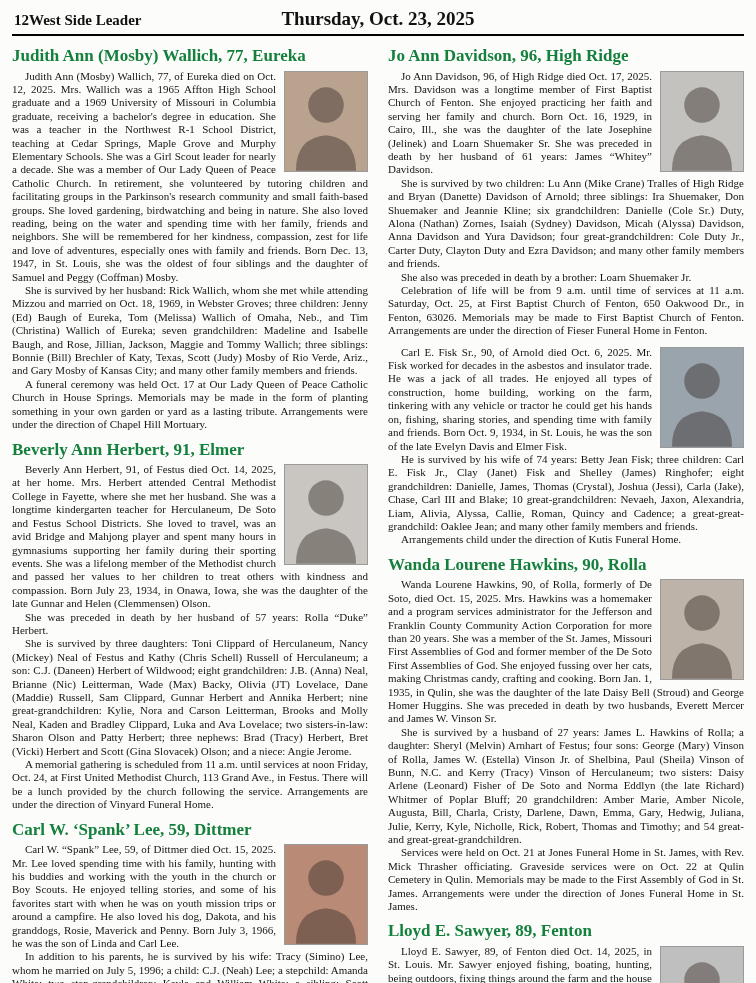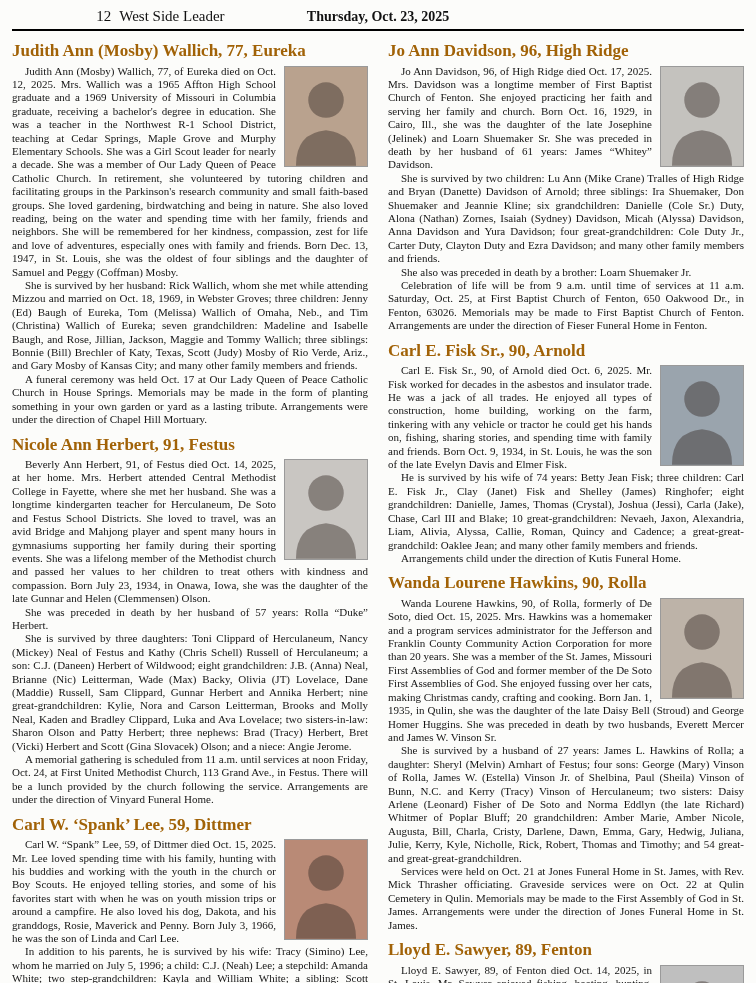--- a/index.html
+++ b/index.html
@@ -6,31 +6,31 @@
   html,body { background:#d9d9d9; }
   body { font-family:"Liberation Serif", serif; }
   .page {
     width:756px; height:983px; margin:0 auto; background:#fcfcfa;
     padding:6px 12px 10px; overflow:hidden; color:#111;
   }
   .masthead {
     display:grid; grid-template-columns:1fr auto 1fr; align-items:baseline;
     border-bottom:2.5px solid #000; padding:2px 2px 4px;
   }
-  .mast-left { display:flex; gap:8px; font-weight:normal; font-size:15px;justify-content:center; }
+  .mast-left { display:flex; gap:0; font-weight:bold; font-size:15px; }
   .mast-center {
     justify-self:center; font-size:27px; font-weight:bold;
     font-variant:small-caps; letter-spacing:2px;
   }
-  .mast-right { justify-self:end; font-weight:bold; font-size:14px;text-align:right; }
+  .mast-right { justify-self:end; font-weight:bold; font-size:19px;text-align:right; }
   .columns { display:flex; gap:20px; margin-top:2px; }
   .col { flex:1; min-width:0; }
   .obit { margin-top:8px; }
   .headline {
-    font-size:17px; font-weight:bold; color:#a16207;
+    font-size:17px; font-weight:bold; color:#15803d;
     margin:2px 0 4px; line-height:1.15;
   }
   .obit .body {
     font-size:11px; line-height:1.22; text-align:justify; color:#151515;
   }
   .obit p { text-indent:13px; }
   .photo {
     float:right; width:84px; height:101px; margin:1px 0 4px 8px;
     border:1px solid #9a9a9a; position:relative; overflow:hidden;
     background:#c0c0c0;
@@ -63,21 +63,21 @@
               <path d="M8 72 Q8 48 30 46 Q52 48 52 72 Z" fill="rgba(55,45,40,0.45)"></path>
             </svg>
           </div>
           <p>Judith Ann (Mosby) Wallich, 77, of Eureka died on Oct. 12, 2025. Mrs. Wallich was a 1965 Affton High School graduate and a 1969 University of Missouri in Columbia graduate, receiving a bachelor's degree in education. She was a teacher in the Northwest R-1 School District, teaching at Cedar Springs, Maple Grove and Murphy Elementary Schools. She was a Girl Scout leader for nearly a decade. She was a member of Our Lady Queen of Peace Catholic Church. In retirement, she volunteered by tutoring children and facilitating groups in the Parkinson's research community and small faith-based groups. She loved gardening, birdwatching and being in nature. She also loved reading, being on the water and spending time with her family, friends and neighbors. She will be remembered for her kindness, compassion, zest for life and love of adventures, especially ones with family and friends. Born Dec. 13, 1947, in St. Louis, she was the oldest of four siblings and the daughter of Samuel and Peggy (Coffman) Mosby.</p>
           <p>She is survived by her husband: Rick Wallich, whom she met while attending Mizzou and married on Oct. 18, 1969, in Webster Groves; three children: Jenny (Ed) Baugh of Eureka, Tom (Melissa) Wallich of Omaha, Neb., and Tim (Christina) Wallich of Eureka; seven grandchildren: Madeline and Isabelle Baugh, and Rose, Jillian, Jackson, Maggie and Tommy Wallich; three siblings: Bonnie (Bill) Brechler of Katy, Texas, Scott (Judy) Mosby of Rio Verde, Ariz., and Gary Mosby of Kansas City; and many other family members and friends.</p>
           <p>A funeral ceremony was held Oct. 17 at Our Lady Queen of Peace Catholic Church in House Springs. Memorials may be made in the form of planting something in your own garden or yard as a lasting tribute. Arrangements were under the direction of Chapel Hill Mortuary.</p>
         </div>
       </article>
 
       <article class="obit">
-        <h2 class="headline">Nicole Ann Herbert, 91, Festus</h2>
+        <h2 class="headline">Beverly Ann Herbert, 91, Elmer</h2>
         <div class="body">
           <div class="photo" style="background: rgb(201, 198, 194);">
             <svg viewBox="0 0 60 72" aria-hidden="true">
               <circle cx="30" cy="24" r="13" fill="rgba(55,45,40,0.45)"></circle>
               <path d="M8 72 Q8 48 30 46 Q52 48 52 72 Z" fill="rgba(55,45,40,0.45)"></path>
             </svg>
           </div>
           <p>Beverly Ann Herbert, 91, of Festus died Oct. 14, 2025, at her home. Mrs. Herbert attended Central Methodist College in Fayette, where she met her husband. She was a longtime kindergarten teacher for Herculaneum, De Soto and Festus School Districts. She loved to travel, was an avid Bridge and Mahjong player and spent many hours in gymnasiums supporting her family during their sporting events. She was a lifelong member of the Methodist church and passed her values to her children to treat others with kindness and compassion. Born July 23, 1934, in Onawa, Iowa, she was the daughter of the late Gunnar and Helen (Clemmensen) Olson.</p>
           <p>She was preceded in death by her husband of 57 years: Rolla “Duke” Herbert.</p>
           <p>She is survived by three daughters: Toni Clippard of Herculaneum, Nancy (Mickey) Neal of Festus and Kathy (Chris Schell) Russell of Herculaneum; a son: C.J. (Daneen) Herbert of Wildwood; eight grandchildren: J.B. (Anna) Neal, Brianne (Nic) Leitterman, Wade (Max) Backy, Olivia (JT) Lovelace, Dane (Maddie) Russell, Sam Clippard, Gunnar Herbert and Annika Herbert; nine great-grandchildren: Kylie, Nora and Carson Leitterman, Brooks and Molly Neal, Kaden and Bradley Clippard, Luka and Ava Lovelace; two sisters-in-law: Sharon Olson and Patty Herbert; three nephews: Brad (Tracy) Herbert, Bret (Vicki) Herbert and Scott (Gina Slovacek) Olson; and a niece: Angie Jerome.</p>
@@ -114,21 +114,20 @@
             </svg>
           </div>
           <p>Jo Ann Davidson, 96, of High Ridge died Oct. 17, 2025. Mrs. Davidson was a longtime member of First Baptist Church of Fenton. She enjoyed practicing her faith and serving her family and church. Born Oct. 16, 1929, in Cairo, Ill., she was the daughter of the late Josephine (Jelinek) and Loarn Shuemaker Sr. She was preceded in death by her husband of 61 years: James “Whitey” Davidson.</p>
           <p>She is survived by two children: Lu Ann (Mike Crane) Tralles of High Ridge and Bryan (Danette) Davidson of Arnold; three siblings: Ira Shuemaker, Don Shuemaker and Jeannie Kline; six grandchildren: Danielle (Cole Sr.) Duty, Alona (Nathan) Zornes, Isaiah (Sydney) Davidson, Micah (Alyssa) Davidson, Anna Davidson and Yura Davidson; four great-grandchildren: Cole Duty Jr., Carter Duty, Clayton Duty and Ezra Davidson; and many other family members and friends.</p>
           <p>She also was preceded in death by a brother: Loarn Shuemaker Jr.</p>
           <p>Celebration of life will be from 9 a.m. until time of services at 11 a.m. Saturday, Oct. 25, at First Baptist Church of Fenton, 650 Oakwood Dr., in Fenton, 63026. Memorials may be made to First Baptist Church of Fenton. Arrangements are under the direction of Fieser Funeral Home in Fenton.</p>
         </div>
       </article>
 
       <article class="obit">
-        <h2 class="headline">Carl E. Fisk Sr., 90, Arnold</h2>
         <div class="body">
           <div class="photo" style="background: rgb(154, 164, 173);">
             <svg viewBox="0 0 60 72" aria-hidden="true">
               <circle cx="30" cy="24" r="13" fill="rgba(55,45,40,0.45)"></circle>
               <path d="M8 72 Q8 48 30 46 Q52 48 52 72 Z" fill="rgba(55,45,40,0.45)"></path>
             </svg>
           </div>
           <p>Carl E. Fisk Sr., 90, of Arnold died Oct. 6, 2025. Mr. Fisk worked for decades in the asbestos and insulator trade. He was a jack of all trades. He enjoyed all types of construction, home building, working on the farm, tinkering with any vehicle or tractor he could get his hands on, fishing, sharing stories, and spending time with family and friends. Born Oct. 9, 1934, in St. Louis, he was the son of the late Evelyn Davis and Elmer Fisk.</p>
           <p>He is survived by his wife of 74 years: Betty Jean Fisk; three children: Carl E. Fisk Jr., Clay (Janet) Fisk and Shelley (James) Ringhofer; eight grandchildren: Danielle, James, Thomas (Crystal), Joshua (Jessi), Carla (Jake), Chase, Carl III and Blake; 10 great-grandchildren: Nevaeh, Jaxon, Alexandria, Liam, Alivia, Alyssa, Callie, Roman, Quincy and Cadence; a great-great-grandchild: Oaklee Jean; and many other family members and friends.</p>
           <p>Arrangements child under the direction of Kutis Funeral Home.</p>

